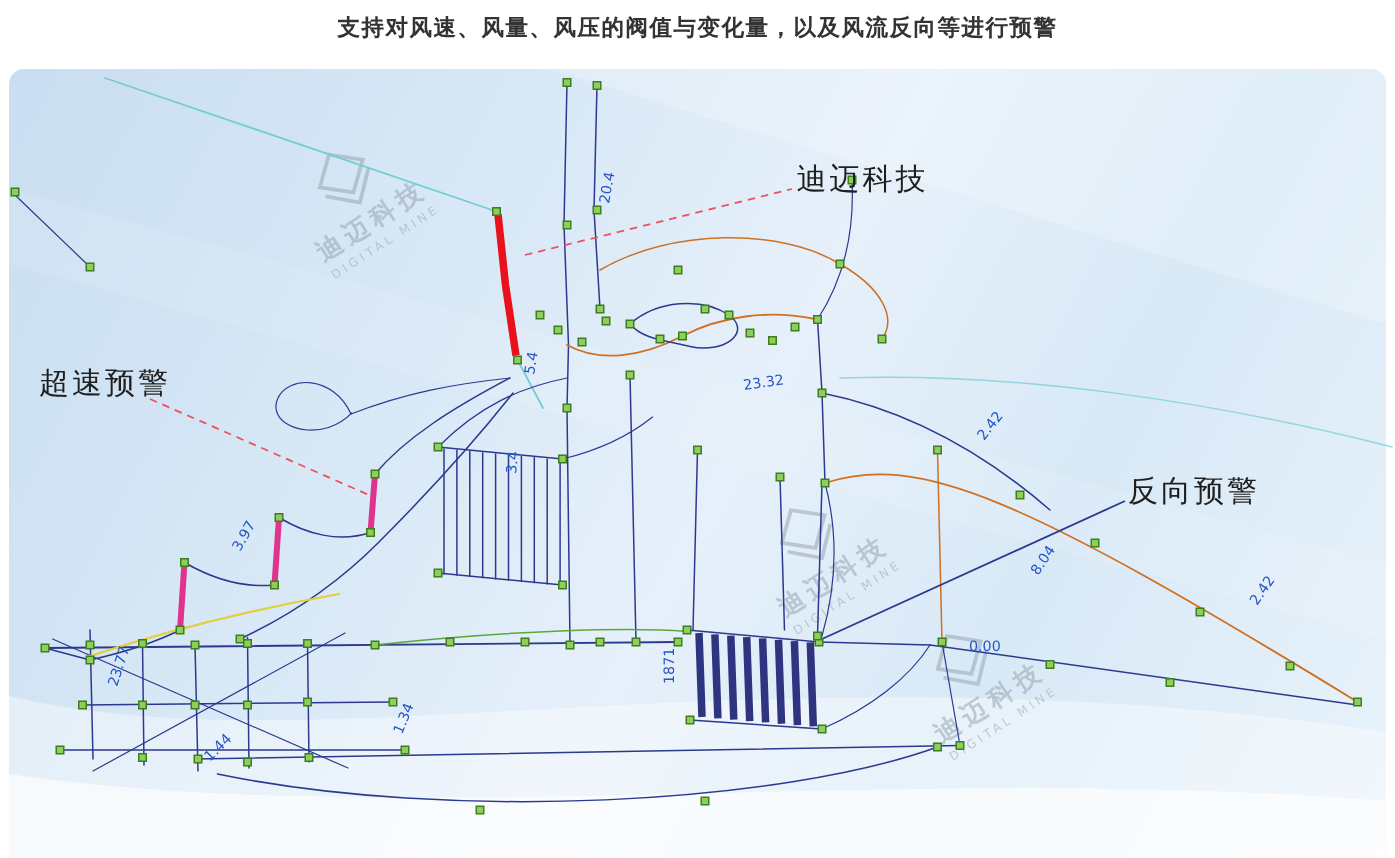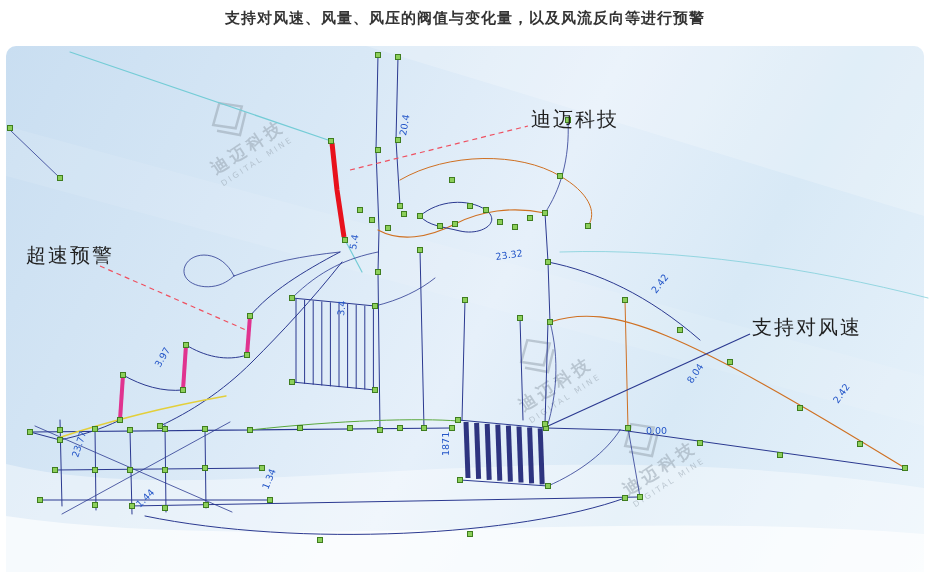--- a/index.html
+++ b/index.html
@@ -225,14 +225,14 @@
       <text fill="#2456c8" font-size="9.5" transform="translate(838,404) rotate(-55)">2.42</text>
       <text fill="#2456c8" font-size="9.5" transform="translate(646,434) rotate(0)">0.00</text>
       <text fill="#2456c8" font-size="9.5" transform="translate(449,456) rotate(-90)">1871</text>
       <text fill="#2456c8" font-size="9.5" transform="translate(268,490) rotate(-68)">1.34</text>
       <text fill="#2456c8" font-size="9.5" transform="translate(140,508) rotate(-45)">1.44</text>
       <text fill="#2456c8" font-size="9.5" transform="translate(78,458) rotate(-72)">23.77</text>
     </svg>
 
   <div class="callout" id="callout-overspeed">迪迈科技</div>
   <div class="callout" id="callout-reverse">超速预警</div>
-  <div class="callout" id="callout-lowspeed">支持对风速</div>
+  <div class="callout" id="callout-lowspeed">反向预警</div>
 </div>
 
 </body></html>

